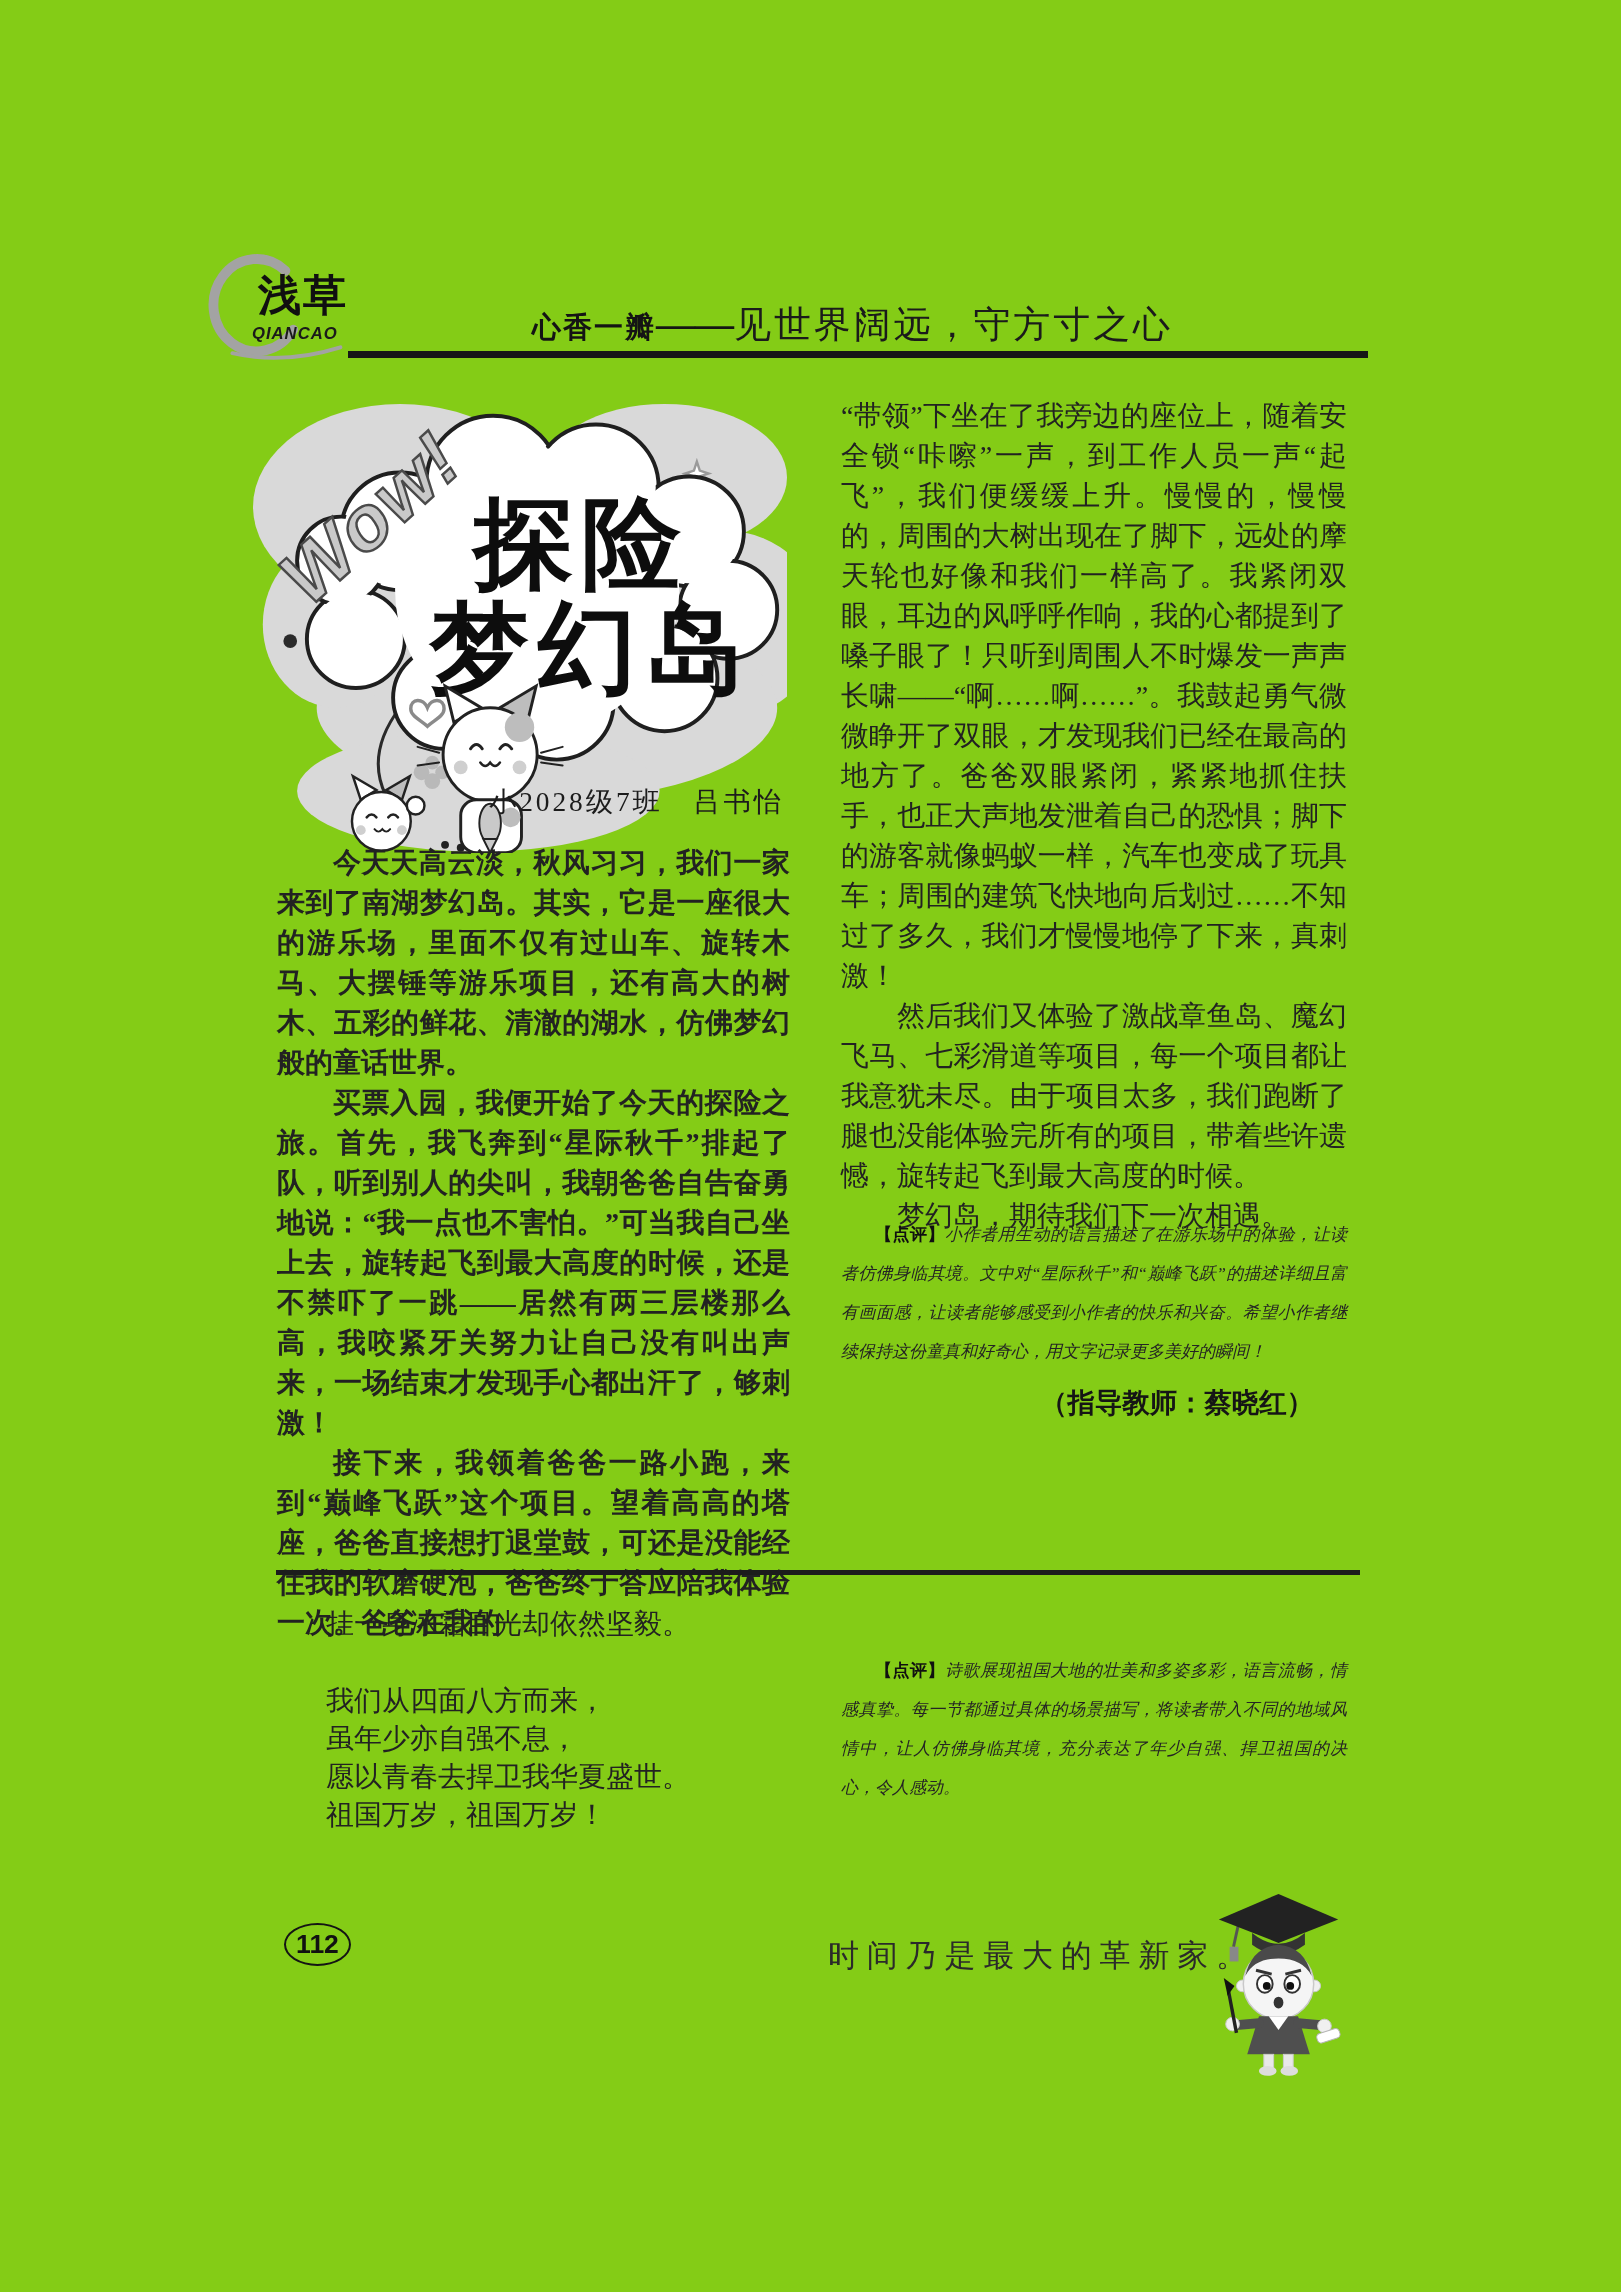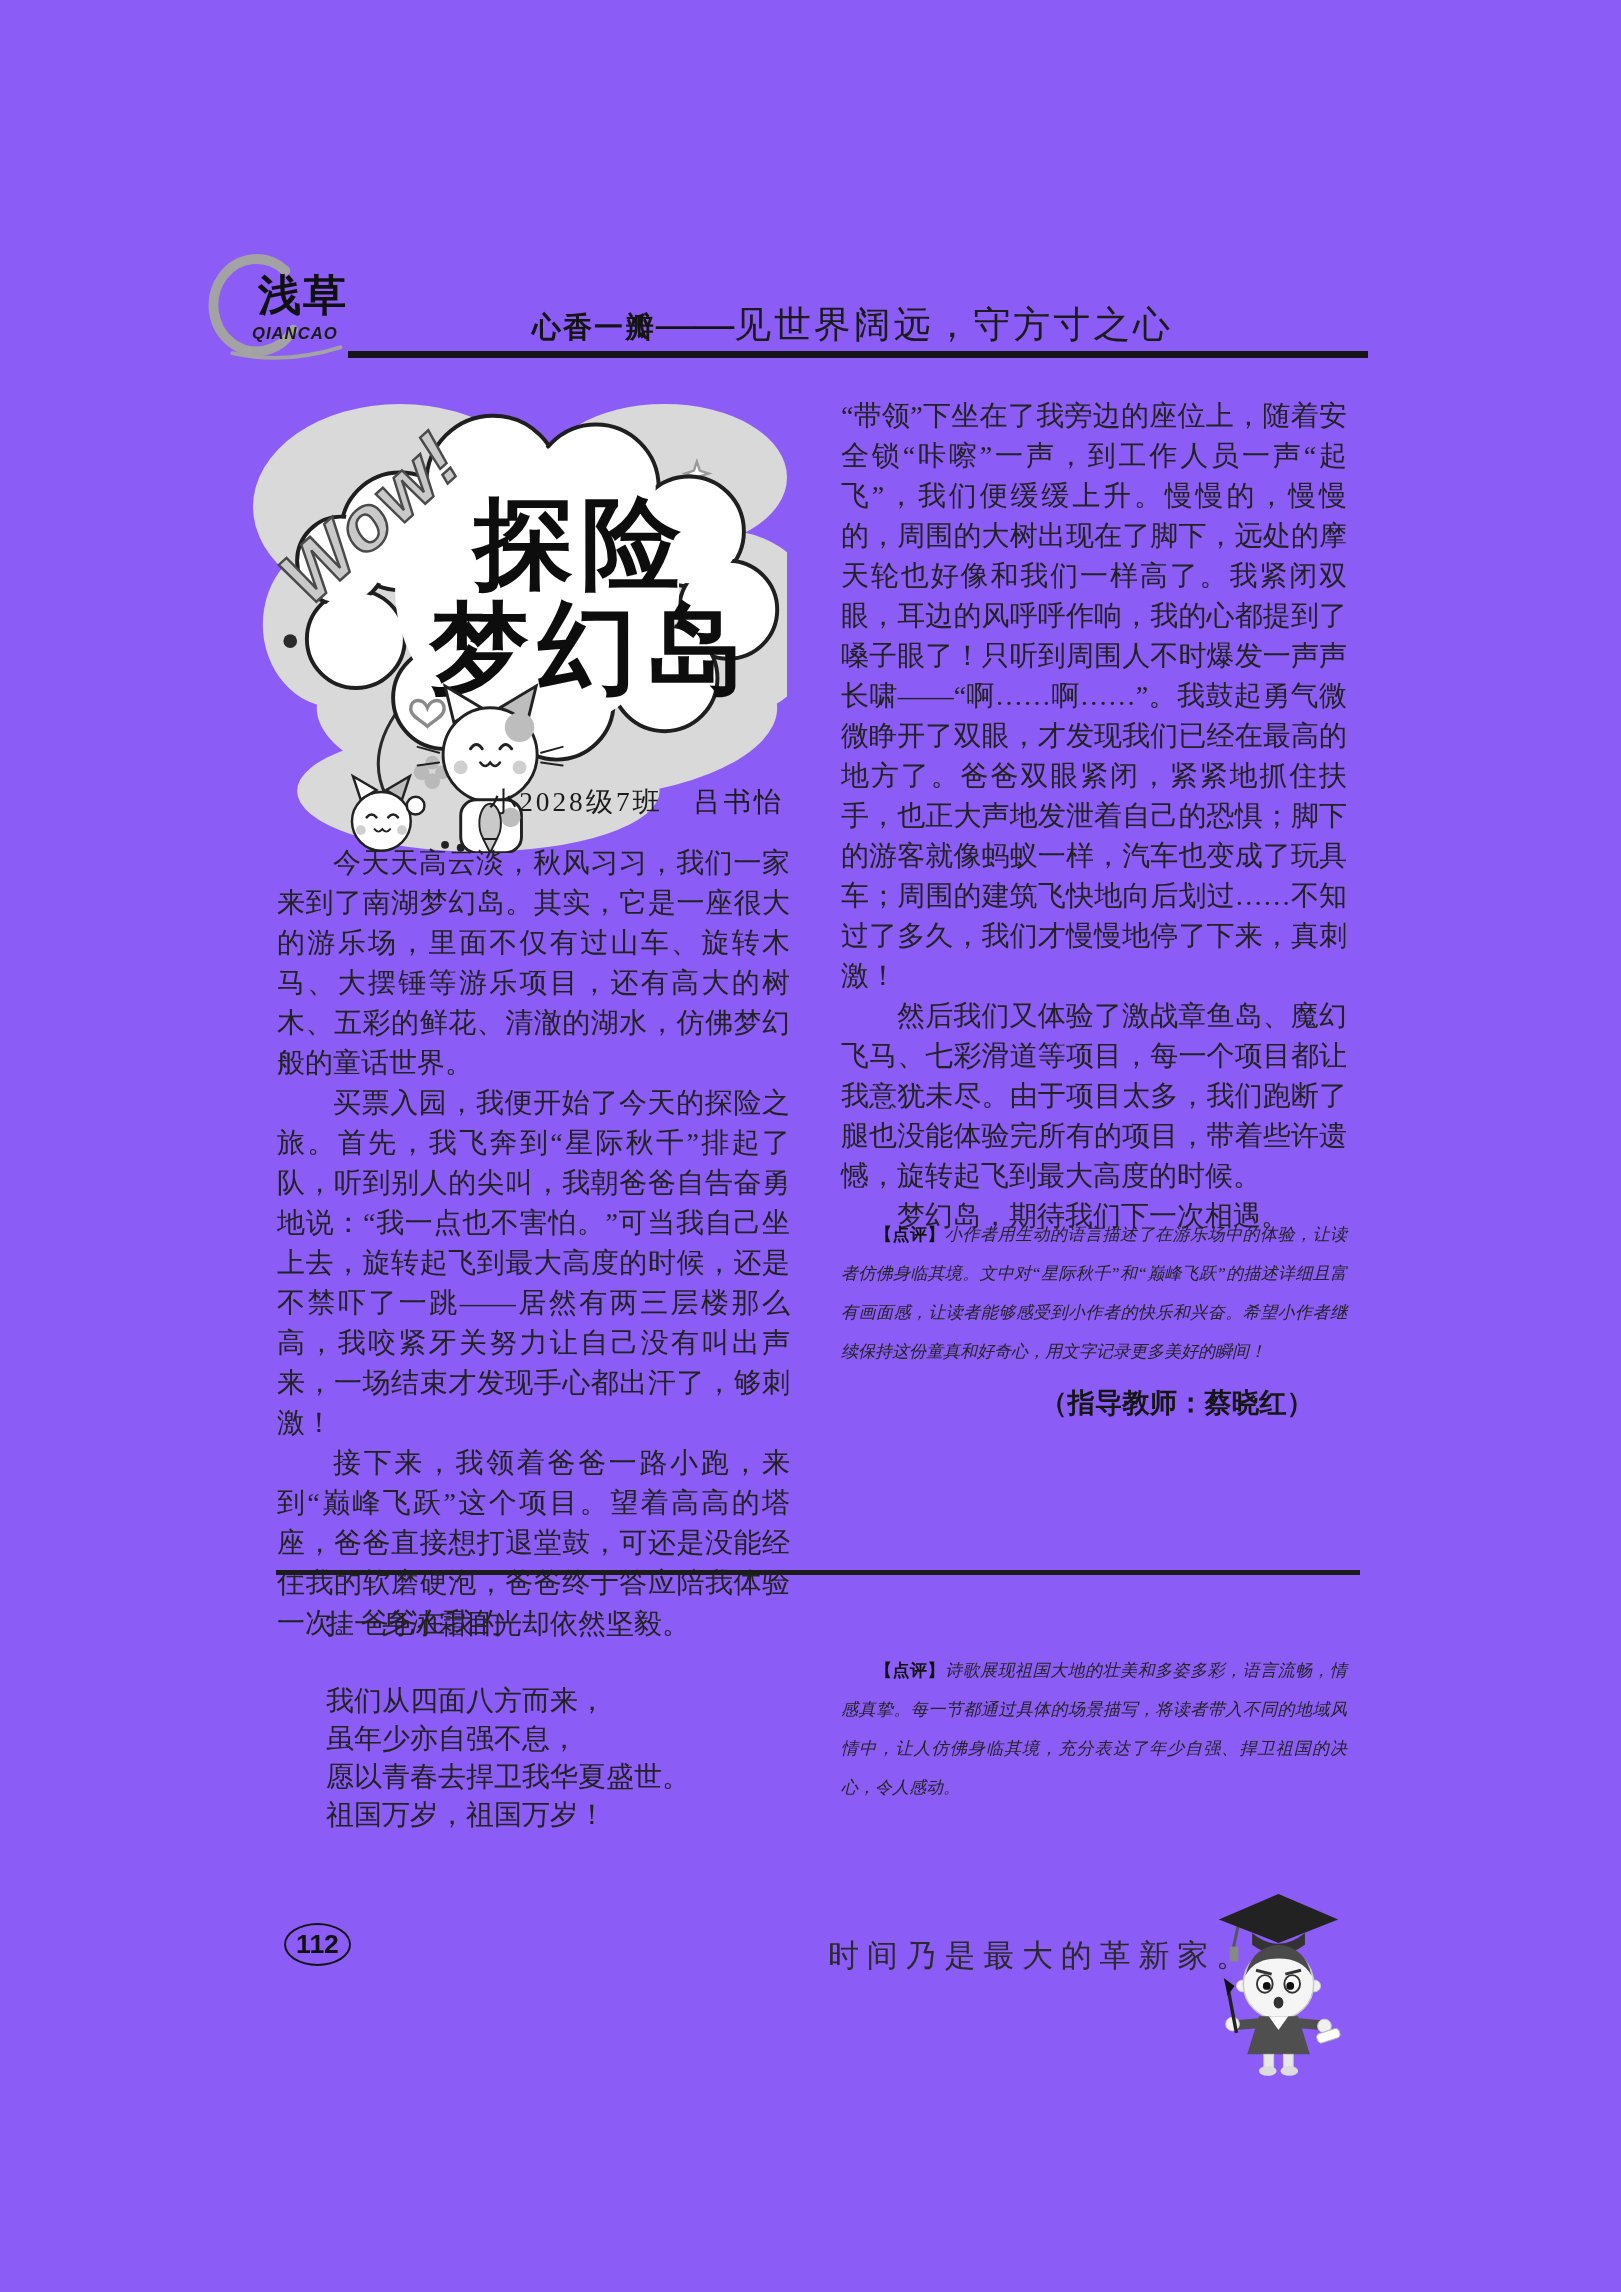--- a/index.html
+++ b/index.html
@@ -1,16 +1,16 @@
 <!DOCTYPE html>
 <html><head>
 <meta charset="utf-8">
 <style>
   html,body{margin:0;padding:0;background:#ffffff;}
-  .page{position:relative;width:1621px;height:2293px;background:#8b5cf6;overflow:hidden;
+  .page{position:relative;width:1621px;height:2293px;background:#84cc16;overflow:hidden;
         font-family:"Liberation Serif",serif;color:#1f1f1f;}
   
   .logo-svg{position:absolute;left:201px;top:251px;width:159px;height:118px;}
   .logo-cn{font-family:"Liberation Serif",serif;font-weight:900;font-size:44px;fill:#101010;letter-spacing:2px;}
   .logo-en{font-family:"Liberation Sans",sans-serif;font-weight:bold;font-style:italic;font-size:17px;fill:#1a1a1a;letter-spacing:1px;}
   .header-title{position:absolute;left:0;top:298px;width:1621px;text-align:center;transform:translateX(42px);
                 white-space:nowrap;line-height:51px;}
   .header-title .t1{font-size:29px;font-weight:700;font-family:"Liberation Serif",serif;color:#141414;letter-spacing:2px;}
   .header-title .t2{font-size:39px;font-weight:700;color:#141414;}
   .header-title .t3{font-size:37px;font-weight:500;color:#1b1b1b;letter-spacing:2.9px;}
@@ -19,21 +19,21 @@
   .feature-art{position:absolute;left:253px;top:384px;width:534px;height:469px;}
   .cloud-title{font-family:"Liberation Sans",sans-serif;font-weight:900;fill:#0d0d0d;letter-spacing:8px;}
   .wow-text{font-family:"Liberation Sans",sans-serif;font-weight:bold;font-style:italic;
             fill:#c9c9c9;stroke:#4a4a4a;stroke-width:2.5px;letter-spacing:2px;}
   .byline{position:absolute;left:470px;top:784px;width:314px;text-align:right;
           font-size:27.4px;letter-spacing:2.9px;color:#1c1c1c;}
   
   .col{position:absolute;text-align:justify;font-size:28px;line-height:40px;color:#222222;}
   .col p{margin:0;text-indent:2em;}
   .col p.noindent{text-indent:0;}
-  .col-left{left:277px;top:843px;width:513px;}
+  .col-left{left:277px;top:843px;width:513px;font-weight:bold;}
   .col-right{left:841px;top:396px;width:506px;}
   
   .comment{position:absolute;width:506px;left:841px;}
   .comment .body{margin:0;text-indent:2em;text-align:justify;
                  font-size:17px;line-height:39px;font-style:italic;color:#242424;}
   .comment .label{font-style:normal;font-weight:bold;font-family:"Liberation Sans",sans-serif;color:#101010;}
   .comment .teacher{margin-top:13.7px;text-align:right;padding-right:33px;font-style:normal;
                     font-family:"Liberation Sans",sans-serif;font-weight:bold;font-size:27.4px;color:#151515;}
   .comment-1{top:1215px;}
   .comment-2{top:1651px;}

